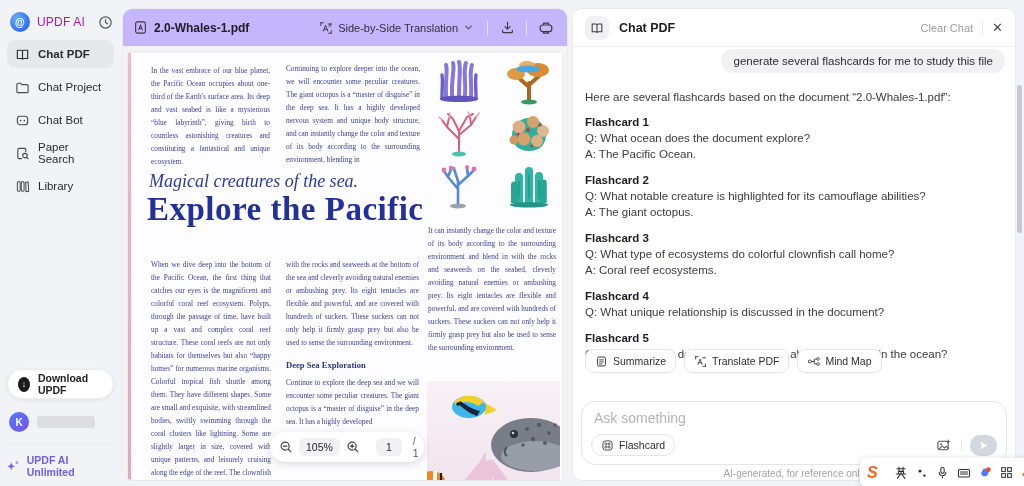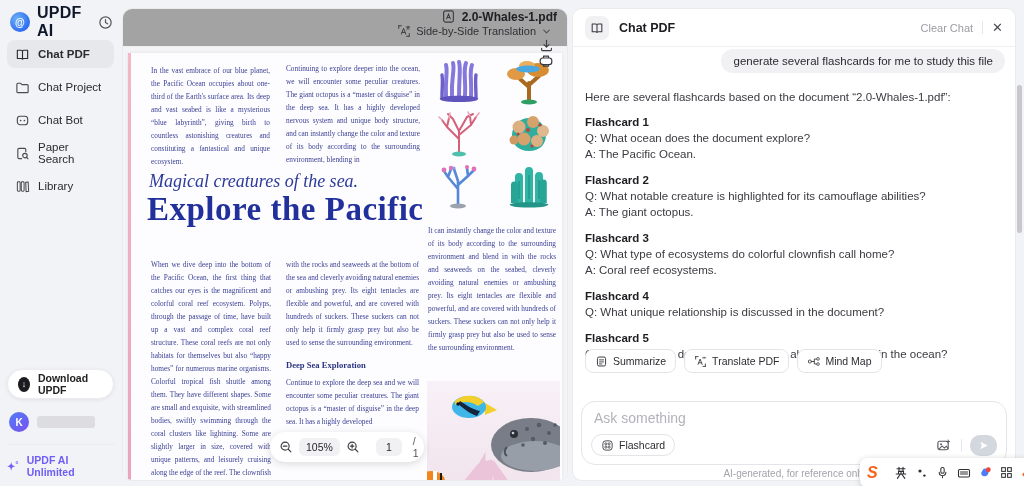--- a/index.html
+++ b/index.html
@@ -4,41 +4,41 @@
 <style>
   * { margin:0; padding:0; box-sizing:border-box; }
   html,body { width:1024px; height:486px; overflow:hidden; }
   body { font-family:"Liberation Sans", sans-serif; background:#f2f3f6; }
   .app { position:relative; width:1024px; height:486px; overflow:hidden; }
 
   
   .sidebar { position:absolute; left:0; top:0; width:121px; height:486px; }
   .sb-head { position:absolute; left:10px; top:10px; right:8px; height:24px; display:flex; align-items:center; }
   .sb-logo { width:20px; height:20px; border-radius:50%; background:radial-gradient(circle at 35% 35%, #6db1f7, #2f6df0 70%); display:flex; align-items:center; justify-content:center; color:#fff; font-size:10px; font-weight:bold; }
-  .sb-appname { font-size:16px; font-weight:bold; color:#0f172a; margin-left:7px; letter-spacing:.2px; flex:1; }
+  .sb-appname { font-size:12px; font-weight:normal; color:#a21caf; margin-left:7px; letter-spacing:.2px; flex:1; }
   .sb-nav { position:absolute; top:40px; left:7px; right:7px; }
   .sb-item { display:flex; align-items:center; height:28px; border-radius:8px; padding:0 8px; margin-bottom:5px; color:#2a2a30; font-size:11.5px; cursor:pointer; }
   .sb-item.active { background:#e7e8ec; font-weight:bold; }
   .sb-item svg { margin-right:8px; flex:0 0 auto; }
   .sb-bottom { position:absolute; left:7px; right:7px; bottom:8px; }
   .dl-btn { display:flex; align-items:center; background:#fff; border:1px solid #ececf0; border-radius:16px; height:30px; padding:0 10px; box-shadow:0 1px 4px rgba(0,0,0,.07); font-size:10.5px; color:#222; font-weight:bold; cursor:pointer; }
   .dl-circ { width:15px; height:15px; border-radius:50%; background:#1c1c20; color:#fff; display:flex; align-items:center; justify-content:center; margin-right:8px; font-size:9px; }
   .acct { display:flex; align-items:center; margin:13px 2px 12px 2px; }
   .avatar { width:20px; height:20px; border-radius:50%; background:linear-gradient(135deg,#4f7bf5,#7a51f0); color:#fff; font-size:10px; font-weight:bold; display:flex; align-items:center; justify-content:center; }
   .redacted { width:58px; height:12px; background:#dcdce1; border-radius:3px; margin-left:8px; filter:blur(.5px); }
   .upgrade { display:flex; align-items:center; border-top:1px solid #ebebef; padding-top:9px; color:#6e5df6; font-size:10.5px; font-weight:bold; cursor:pointer; }
   .spark { margin-right:8px; font-size:10px; color:#6e5df6; }
 
   
   .card { position:absolute; top:8px; background:#fff; border:1px solid #ebebee; border-radius:10px; overflow:hidden; }
   .pdf-card { left:122px; width:446px; height:473px; }
   .chat-card { left:572px; width:444px; height:473px; }
 
   
-  .pdf-toolbar { position:absolute; left:0; right:0; top:0; height:38px; display:flex; align-items:flex-end; border-bottom:1px solid #efeff2; padding:0 10px; background:#a3a3a3; z-index:5;flex-direction:column; }
+  .pdf-toolbar { position:absolute; left:0; right:0; top:0; height:38px; display:flex; align-items:center; border-bottom:1px solid #efeff2; padding:0 10px; background:#c4b5fd; z-index:5; }
   .file-label { display:flex; align-items:center; font-size:12px; font-weight:bold; color:#202024; flex:1; }
   .file-label svg { margin-right:6px; }
   .trans-btn { display:flex; align-items:center; font-size:11px; color:#303036; cursor:pointer; }
   .trans-btn svg { margin-right:5px; }
   .tb-divider { width:1px; height:14px; background:#e6e6ea; margin:0 8px; }
   .tb-icon { width:22px; height:22px; display:flex; align-items:center; justify-content:center; cursor:pointer; }
 
   
   .pdf-viewer { position:absolute; left:0; right:0; top:38px; bottom:0; background:#f4f4f7; }
   .pdf-page { position:absolute; left:5px; right:5px; top:6px; height:440px; background:#fdfdff; box-shadow:0 0 3px rgba(0,0,0,.08); font-family:"Liberation Serif", serif; }

